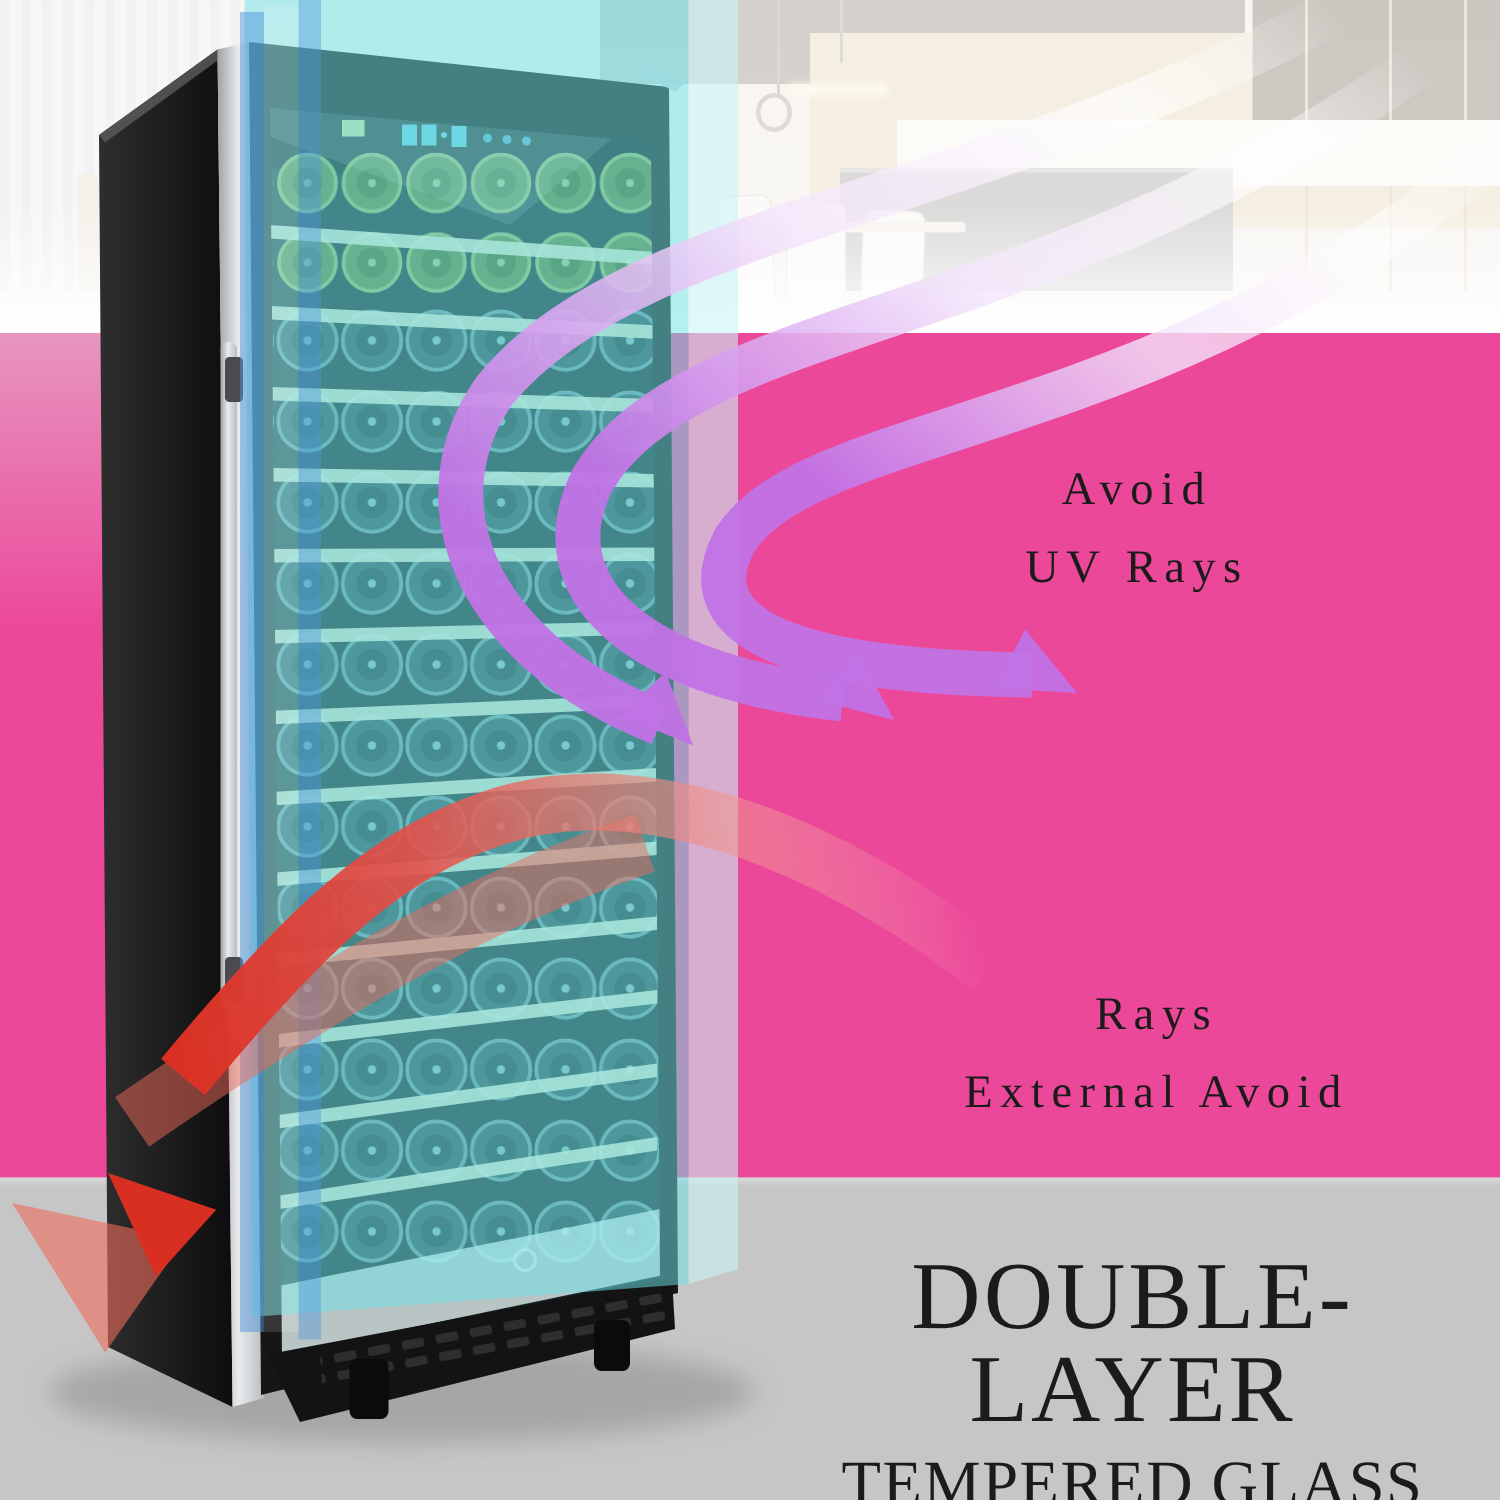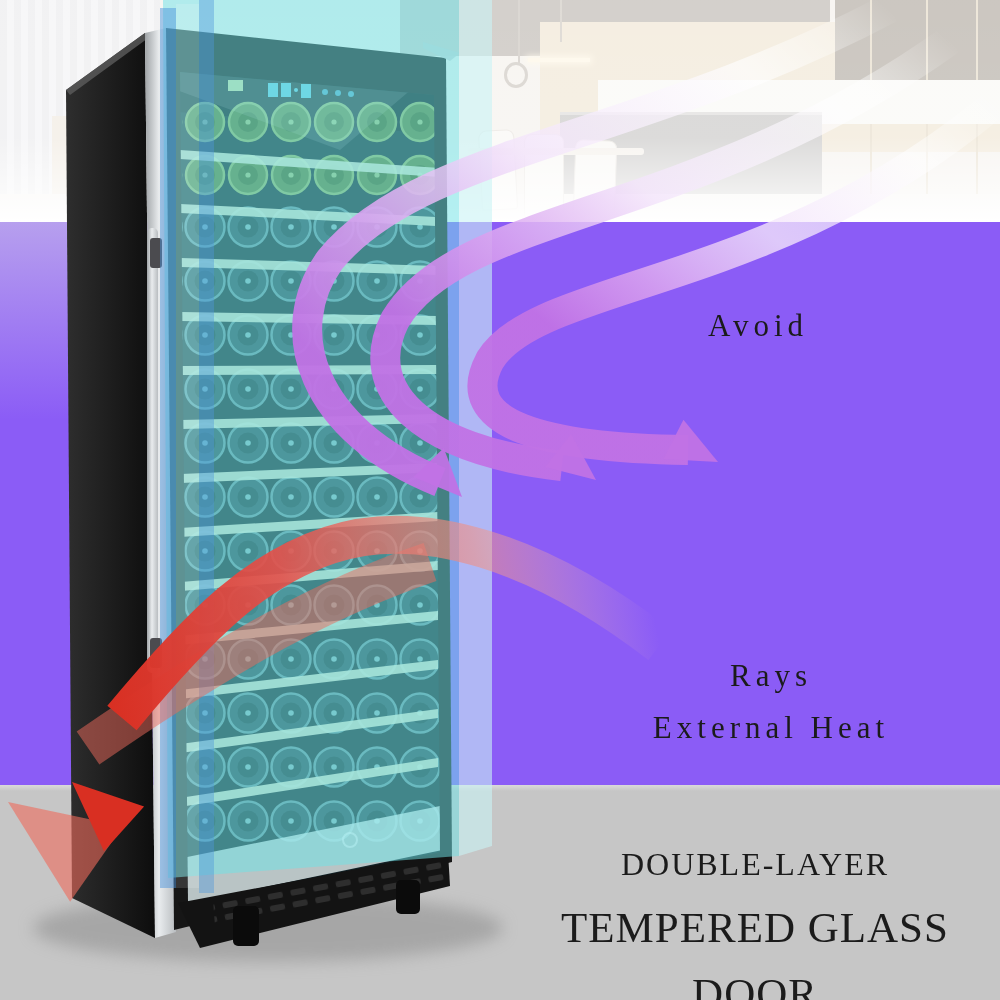--- a/index.html
+++ b/index.html
@@ -1,16 +1,16 @@
 <!DOCTYPE html>
 <html style="--uv-arrow: #c172e5; --uv-arrow-light: #e9cdf7; --heat-arrow: #d92f22; --heat-arrow-light: #ee6a5c; --glass-overlay: #6fe3e6; --glass-edge-blue: #4f96dc; --glass-edge-light: #c9f4f5; --title-panel: #c6c6c6; --text: #1b1b1b; --cabinet-black: #161616; --shelf: #e7ecd2;"><head>
 <meta charset="utf-8">
 <style>
   html,body{margin:0;padding:0;background:#fff;}
-  .stage{position:relative;width:1000px;height:1000px;overflow:hidden;background:#8b5cf6;
+  .stage{position:relative;width:1000px;height:1000px;overflow:hidden;background:#ec4899;
          font-family:"Liberation Serif", serif;}
   .stage *{box-sizing:border-box;}
 
   
   .kitchen{position:absolute;left:0;top:0;width:1000px;height:222px;overflow:hidden;z-index:1;background:#f0ebe4;}
   .kz{position:absolute;}
   .curtain{left:0;top:0;width:160px;height:222px;
     background:repeating-linear-gradient(90deg,#e3e3e6 0 7px,#eeeef1 7px 14px);}
   .ceiling-dark{left:400px;top:0;width:430px;height:56px;background:#a59d94;}
   .tan-cabinets{left:540px;top:22px;width:460px;height:130px;background:#eadcc2;}
@@ -44,21 +44,21 @@
   
   svg.scene{position:absolute;left:0;top:0;z-index:2;}
 
   
   .ann{position:absolute;z-index:3;color:var(--text,#1b1b1b);text-align:center;
        font-size:31px;letter-spacing:5px;line-height:52px;}
   .ann-uv{left:598px;top:300px;width:320px;}
   .ann-heat{left:588px;top:650px;width:366px;}
   .title{position:absolute;z-index:3;left:510px;top:833px;width:490px;text-align:center;
          color:var(--text,#1b1b1b);}
-  .title .t1{font-size:32px;letter-spacing:2px;line-height:62px;}
+  .title .t1{font-size:64px;letter-spacing:2px;line-height:62px;}
   .title .t2{font-size:43px;letter-spacing:1px;line-height:66px;}
 </style>
 </head>
 <body>
 
 <div class="stage">
 
   <div class="kitchen">
     <div class="kz curtain"></div>
     <div class="kz ceiling-dark"></div>
@@ -219,24 +219,25 @@
     <g>
       <path d="M 430,562 C 330,596 230,650 88,748" fill="none" style="stroke:var(--heat-arrow-light,#ee6a5c)" stroke-opacity=".5" stroke-width="40"></path>
       <polygon points="0,0 -108,-46 -108,46" transform="translate(8,802) rotate(215)" style="fill:var(--heat-arrow-light,#ee6a5c)" opacity=".6"></polygon>
       <path d="M 660,645 C 540,552 420,515 330,545 C 258,569 205,618 122,718" fill="none" stroke="url(#hg)" stroke-width="38"></path>
       <polygon points="0,0 -70,-30 -70,30" transform="translate(72,782) rotate(222)" style="fill:var(--heat-arrow,#d92f22)"></polygon>
     </g>
   </svg>
 
   <div class="ann ann-uv">
     <div>Avoid</div>
+    <div>UV Rays</div>
   </div>
   <div class="ann ann-heat">
     <div>Rays</div>
-    <div>External Heat</div>
+    <div>External Avoid</div>
   </div>
 
   <div class="title">
     <div class="t1">DOUBLE-LAYER</div>
     <div class="t2">TEMPERED GLASS DOOR</div>
   </div>
 
 </div>
 
 </body></html>

